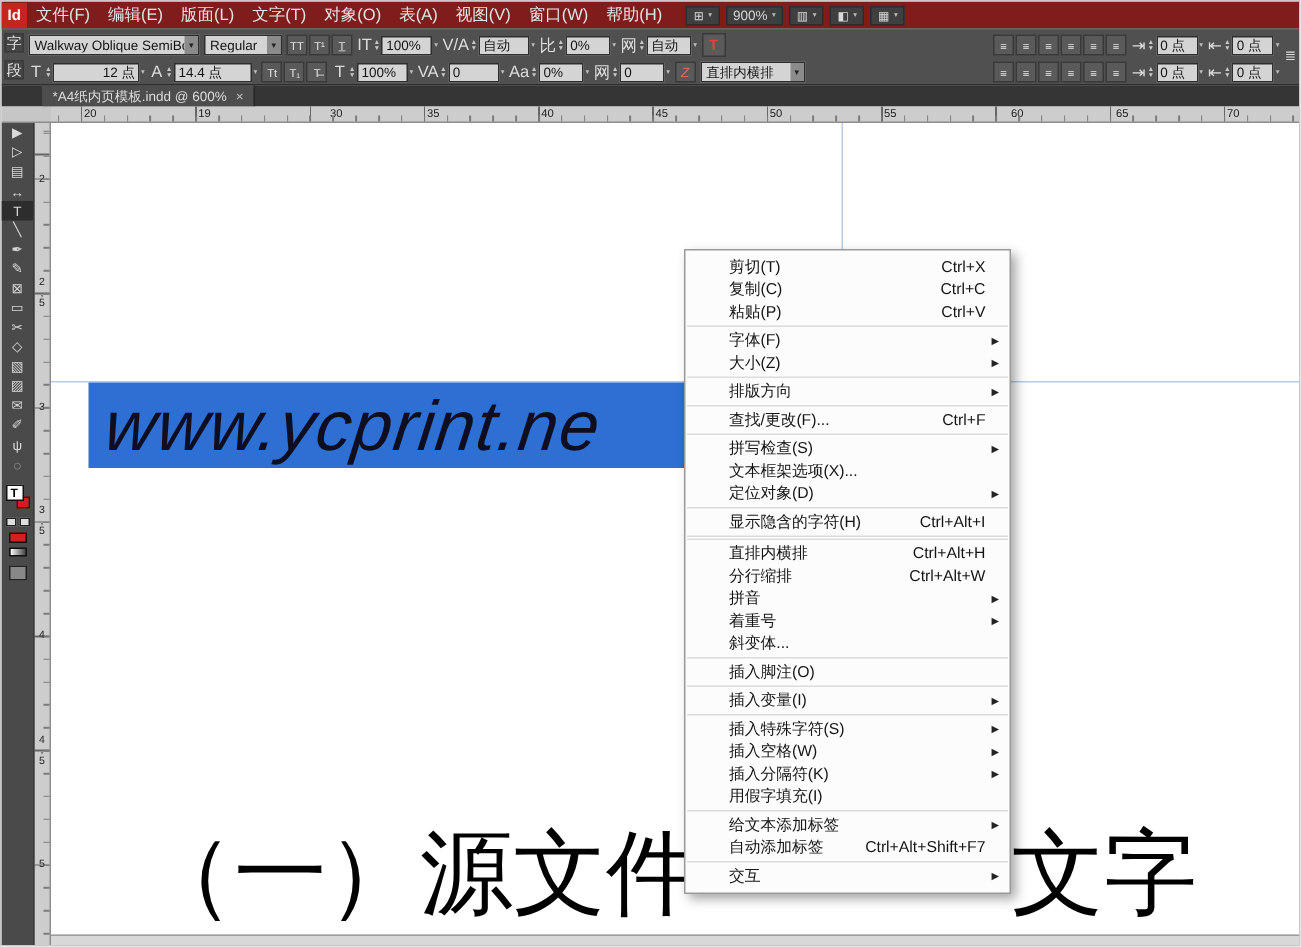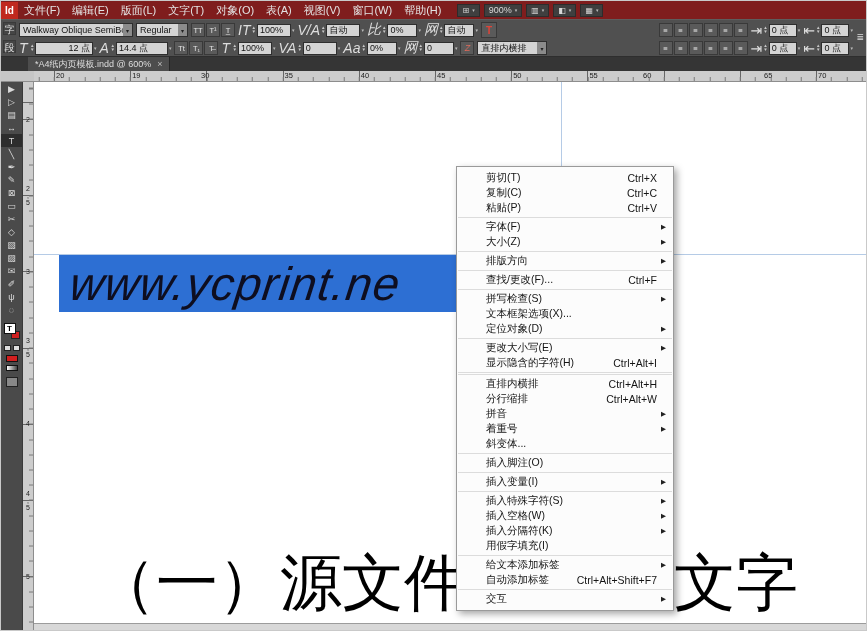--- a/index.html
+++ b/index.html
@@ -17,21 +17,21 @@
 
 .cpanel{position:absolute;left:0;top:18px;width:100%;height:38px;background:#505050;border-top:1px solid #5d5d5d;border-bottom:1px solid #2e2e2e;box-sizing:border-box}
 .badge{position:absolute;left:2px;width:13px;height:13px;color:#e2e2e2;font-size:10px;text-align:center;line-height:13px;background:#454545;border:1px solid #3a3a3a;box-sizing:border-box}
 #badgeChar{top:2px}#badgePara{top:20px}
 .crow{position:absolute;left:18px;right:13px;height:18px;display:flex;align-items:center;gap:3px}
 #crow1{top:1px}#crow2{top:19px}
 .dd{height:14px;background:#d4d4d4;border:1px solid #2e2e2e;display:flex;align-items:center;font-size:9px;color:#141414;box-sizing:border-box;flex:0 0 auto}
 .dd .v{flex:1;padding:0 3px;white-space:nowrap;overflow:hidden}
 .dd .ar{width:9px;background:#8b8b8b;color:#222;font-size:6px;align-self:stretch;display:flex;align-items:center;justify-content:center}
 .sd{display:flex;align-items:center;gap:1px;flex:0 0 auto}
-.sd .g{color:#ddd;font-size:14px;font-style:italic;min-width:10px;}
+.sd .g{color:#ddd;font-size:11px;min-width:10px;text-align:center}
 .sd .spin{display:flex;flex-direction:column;line-height:4px}
 .sd .spin span{font-size:4.5px;color:#c9c9c9}
 .sd .box{height:13px;background:#d4d4d4;border:1px solid #2e2e2e;font-size:9px;color:#141414;line-height:11px;padding:0 2px;box-sizing:border-box;white-space:nowrap}
 .sd .ar2{font-size:5px;color:#bbb}
 .bgrp,.agrp{display:flex;gap:1px;flex:0 0 auto}
 .bgrp .b,.agrp .b{width:14px;height:14px;background:#5a5a5a;border:1px solid #393939;color:#e4e4e4;font-size:7.5px;display:flex;align-items:center;justify-content:center;box-sizing:border-box}
 .agrp.push{margin-left:auto}
 .csw{width:14px;height:14px;border:1px solid #393939;background:#5a5a5a;font-size:10px;font-weight:bold;display:flex;align-items:center;justify-content:center;flex:0 0 auto}
 .mbtn{width:14px;height:14px;background:#5a5a5a;border:1px solid #393939;color:#e06a5a;font-size:9px;font-style:italic;display:flex;align-items:center;justify-content:center;box-sizing:border-box;flex:0 0 auto}
 .pmenu{position:absolute;right:2px;top:12px;color:#ddd;font-size:9px}
@@ -303,28 +303,28 @@
     <div class="tab">
       <span>*A4纸内页模板.indd @ 600%</span>
       <span class="x">×</span>
     </div>
   </div>
 
   <div class="corner"></div>
   <div class="rulerh">
       <span class="rlab" style="left: 22px;">20</span>
       <span class="rlab" style="left: 98.2px;">19</span>
-      <span class="rlab" style="left: 167px;">30</span>
+      <span class="rlab" style="left: 186px;">30</span>
       <span class="rlab" style="left: 250.6px;">35</span>
       <span class="rlab" style="left: 326.8px;">40</span>
       <span class="rlab" style="left: 403px;">45</span>
       <span class="rlab" style="left: 479.2px;">50</span>
       <span class="rlab" style="left: 555.4px;">55</span>
-      <span class="rlab" style="left: 609px; text-align: right;">60</span>
-      <span class="rlab" style="left: 730px;">65</span>
+      <span class="rlab" style="left: 640px; text-align: right;">60</span>
+      <span class="rlab" style="left: 710px;">65</span>
       <span class="rlab" style="left: 784px;">70</span>
     </div>
   <div class="rulerv">
       <div class="vlab" style="top: 33.5px;">
         <div>2</div>
       </div>
       <div class="vlab" style="top: 102.7px;">
         <div>2</div>
         <div>,</div>
         <div>5</div>
@@ -434,24 +434,20 @@
       </div>
       <div class="ci">
         <span class="lb">文本框架选项(X)...</span>
       </div>
       <div class="ci">
         <span class="lb">定位对象(D)</span>
         <span class="sub">▶</span>
       </div>
       <div class="csep"></div>
       <div class="ci">
-        <span class="lb">更改大小写(E)</span>
-        <span class="sub">▶</span>
-      </div>
-      <div class="ci">
         <span class="lb">显示隐含的字符(H)</span>
         <span class="sc">Ctrl+Alt+I</span>
       </div>
       <div class="csep"></div>
       <div class="csep"></div>
       <div class="ci">
         <span class="lb">直排内横排</span>
         <span class="sc">Ctrl+Alt+H</span>
       </div>
       <div class="ci">

